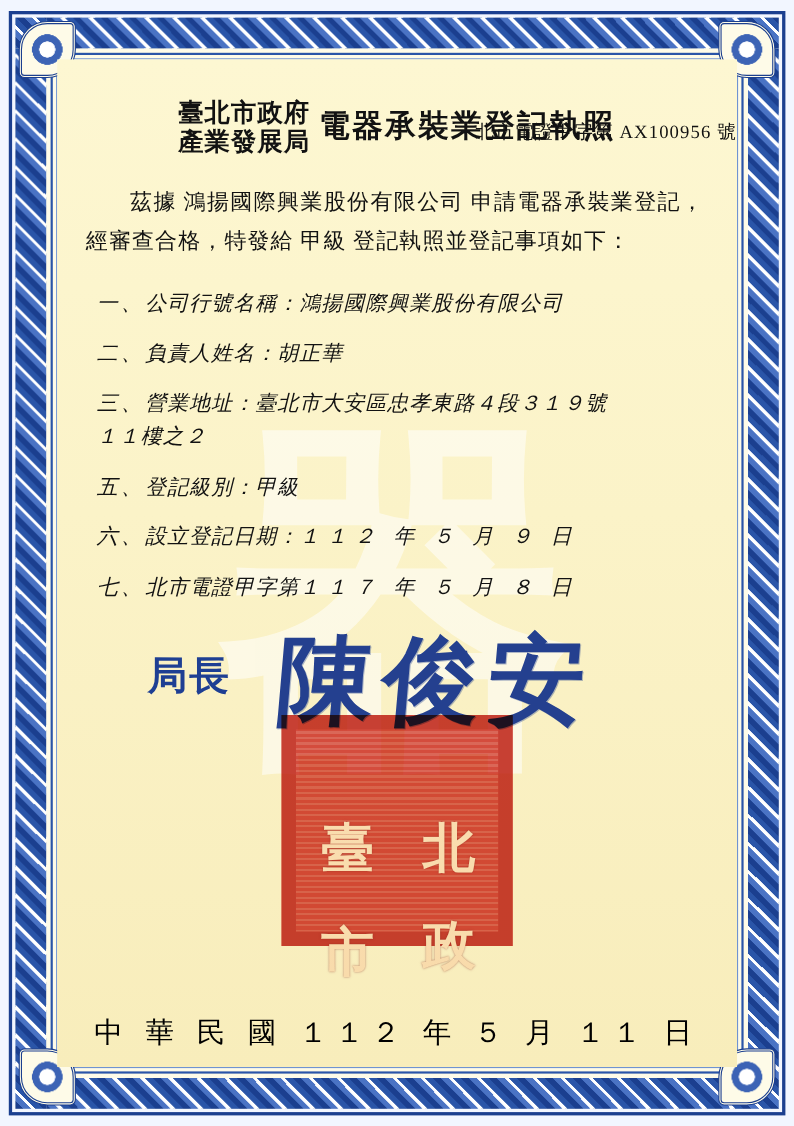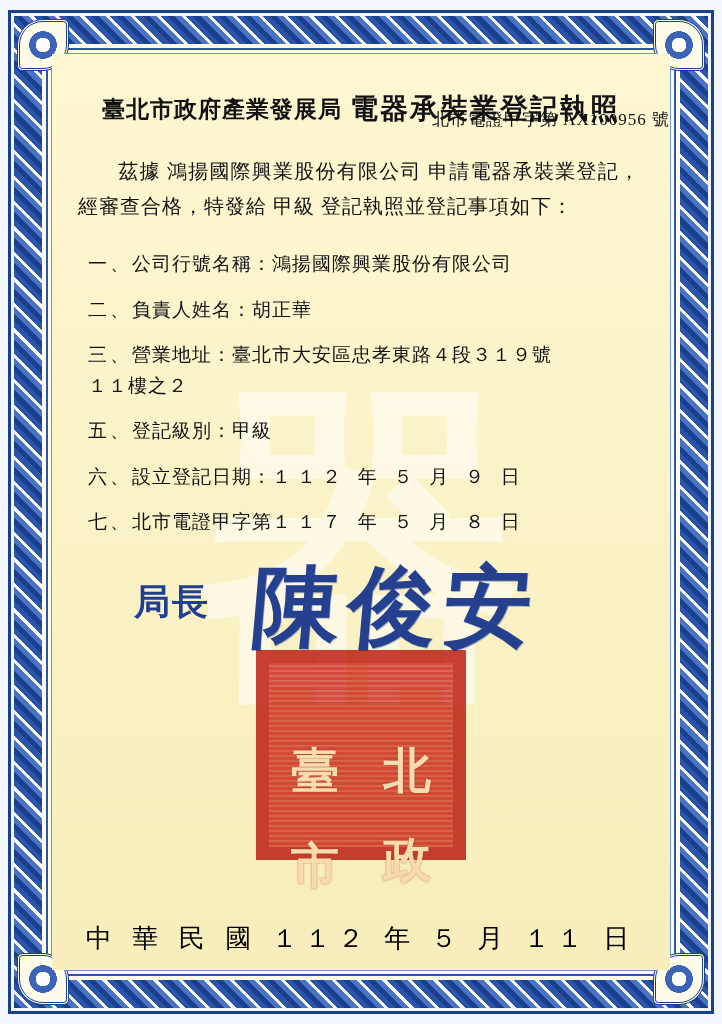--- a/index.html
+++ b/index.html
@@ -114,20 +114,21 @@
 
   .title-row {
     display: flex;
     align-items: center;
     justify-content: center;
     margin-top: 36px;
     gap: 8px;
   }
   .issuer {
     display: flex;
+    flex-direction: column;
     align-items: center;
     font-size: 23px;
     font-weight: 700;
     line-height: 1.15;
     letter-spacing: 1px;
   }
   .main-title {
     font-size: 28px;
     font-weight: 700;
     letter-spacing: 2px;
@@ -148,20 +149,21 @@
   .items {
     margin: 26px 0 0 0;
     padding: 0 22px 0 36px;
     font-size: 19px;
     letter-spacing: 1px;
   }
   .item {
     display: block;
     margin-bottom: 17px;
     line-height: 1.5;
+    font-style: italic;
   }
   .item .lead { letter-spacing: 3px; }
   .item-sub {
     display: block;
     text-align: left;
     margin-top: 2px;
     letter-spacing: 1px;
   }
   .spaced { letter-spacing: 6px; }
 

